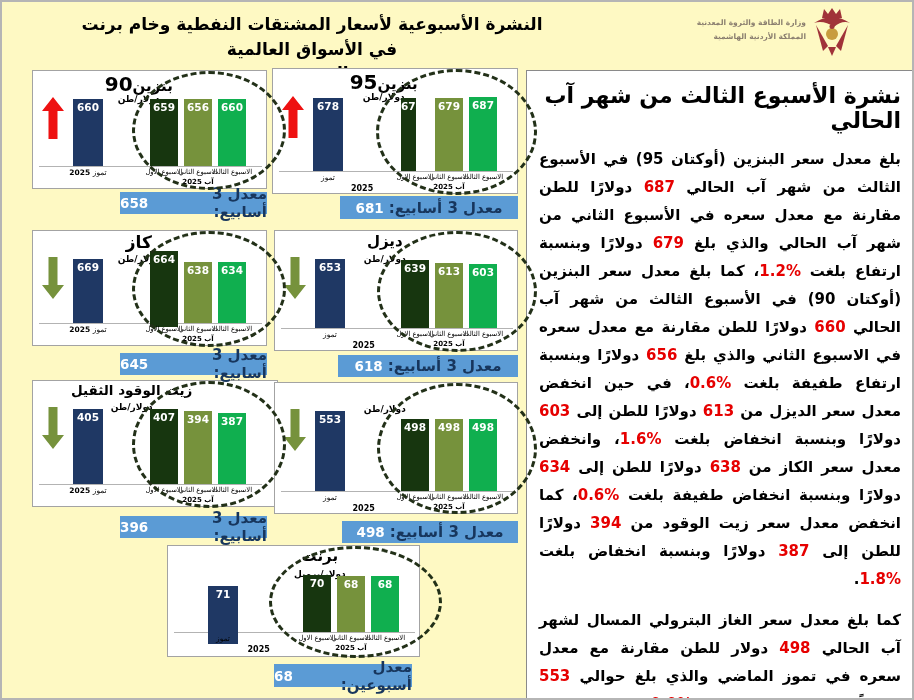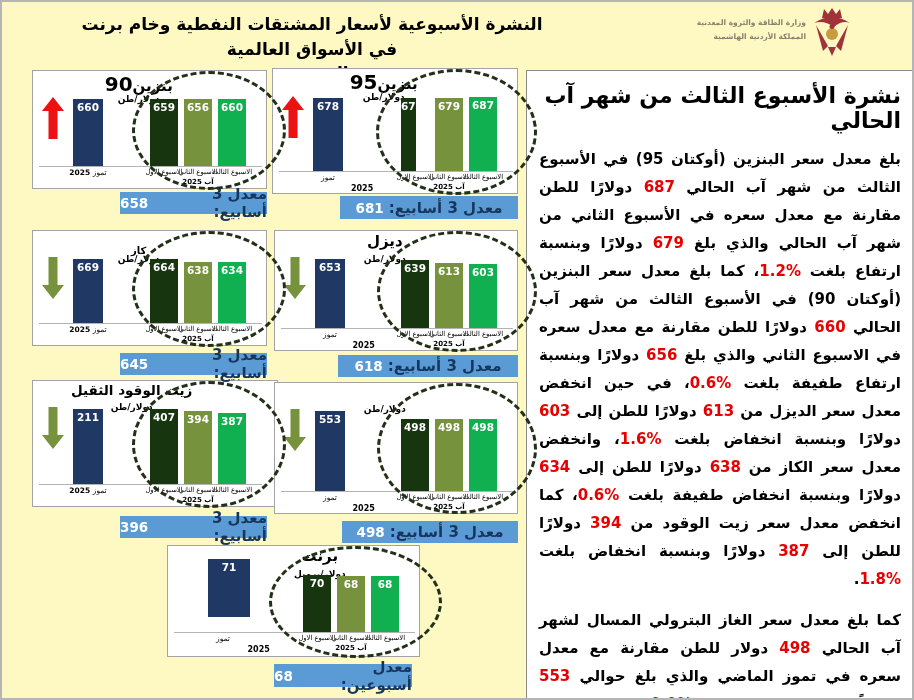--- a/index.html
+++ b/index.html
@@ -109,26 +109,26 @@
       <div class="xlab" style="left: 20px; width: 70px; top: 105px; font-size: 7.5px;">تموز</div>
       <div class="xlab bold" style="left: 54.12px; width: 70px; top: 115px; font-size: 8px;">2025</div>
       <div class="xlab" style="left: 121px; width: 42px; top: 105px;">الاسبوع الاول</div>
       <div class="xlab" style="left: 155px; width: 42px; top: 105px;">الاسبوع الثاني</div>
       <div class="xlab" style="left: 189px; width: 42px; top: 105px;">الاسبوع الثالث</div>
       <div class="xlab bold" style="left: 155px; width: 42px; top: 114px; font-size: 7px;">آب 2025</div>
       <div class="ellipse" style="left: 103.32px; top: 0px; width: 154.98px; height: 119.7px;"></div>
     </div>
   <div class="chart-box" style="left: 30px; top: 228px; width: 235px; height: 116px;">
       <div class="axis" style="left: 6px; top: 92px; width: 223px;"></div>
-      <div class="ctitle" style="left: 15.75px; top: 14px; width: 180px; font-size: 10px;">كاز</div>
+      <div class="ctitle" style="left: 15.75px; top: 2px; width: 180px; font-size: 17px;">كاز</div>
       <div class="cunit" style="left: 15.75px; top: 23px; width: 180px;">دولار/طن</div>
       <div class="bar" style="left: 40px; top: 28px; width: 30px; height: 64px; background: rgb(31, 56, 100);">
         <div class="bv">669</div>
       </div>
-      <div class="bar" style="left: 117px; top: 28px; width: 28px; height: 64px; background: rgb(23, 54, 15);">
+      <div class="bar" style="left: 117px; top: 20px; width: 28px; height: 76px; background: rgb(23, 54, 15);">
         <div class="bv">664</div>
       </div>
       <div class="bar" style="left: 151px; top: 31px; width: 28px; height: 61px; background: rgb(118, 146, 60);">
         <div class="bv">638</div>
       </div>
       <div class="bar" style="left: 185px; top: 31px; width: 28px; height: 61px; background: rgb(16, 175, 79);">
         <div class="bv">634</div>
       </div>
       <div class="arrow" style="left: 9px; top: 26px;"><svg width="22" height="42" viewBox="0 0 22 42">
           <path d="M11 42 22 28 15.5 28 15.5 0 6.5 0 6.5 28 0 28 Z" fill="#76923C"></path>
@@ -165,21 +165,21 @@
       <div class="xlab" style="left: 153px; width: 42px; top: 100px;">الاسبوع الثاني</div>
       <div class="xlab" style="left: 187px; width: 42px; top: 100px;">الاسبوع الثالث</div>
       <div class="xlab bold" style="left: 153px; width: 42px; top: 109px; font-size: 7px;">آب 2025</div>
       <div class="ellipse" style="left: 102.48px; top: 0px; width: 153.72px; height: 114.95px;"></div>
     </div>
   <div class="chart-box" style="left: 30px; top: 378px; width: 246px; height: 127px;">
       <div class="axis" style="left: 6px; top: 103px; width: 223px;"></div>
       <div class="ctitle" style="left: 8.7px; top: 2px; width: 180px; font-size: 13.5px;">زيت الوقود الثقيل</div>
       <div class="cunit" style="left: 8.7px; top: 21px; width: 180px;">دولار/طن</div>
       <div class="bar" style="left: 40px; top: 28px; width: 30px; height: 75px; background: rgb(31, 56, 100);">
-        <div class="bv">211</div>
+        <div class="bv">405</div>
       </div>
       <div class="bar" style="left: 117px; top: 28px; width: 28px; height: 75px; background: rgb(23, 54, 15);">
         <div class="bv">407</div>
       </div>
       <div class="bar" style="left: 151px; top: 30px; width: 28px; height: 73px; background: rgb(118, 146, 60);">
         <div class="bv">394</div>
       </div>
       <div class="bar" style="left: 185px; top: 32px; width: 28px; height: 71px; background: rgb(16, 175, 79);">
         <div class="bv">387</div>
       </div>
@@ -216,21 +216,21 @@
       <div class="xlab" style="left: 119px; width: 42px; top: 111px;">الاسبوع الاول</div>
       <div class="xlab" style="left: 153px; width: 42px; top: 111px;">الاسبوع الثاني</div>
       <div class="xlab" style="left: 187px; width: 42px; top: 111px;">الاسبوع الثالث</div>
       <div class="xlab bold" style="left: 153px; width: 42px; top: 120px; font-size: 7px;">آب 2025</div>
       <div class="ellipse" style="left: 102.48px; top: 0px; width: 153.72px; height: 125.4px;"></div>
     </div>
   <div class="chart-box" style="left: 165px; top: 543px; width: 253px; height: 112px;">
       <div class="axis" style="left: 6px; top: 86px; width: 241px;"></div>
       <div class="ctitle" style="left: 61.8px; top: 2px; width: 180px; font-size: 15px;">برنت</div>
       <div class="cunit" style="left: 61.8px; top: 23px; width: 180px;">دولار/برميل</div>
-      <div class="bar" style="left: 40px; top: 13px; width: 42px; height: 58px; background: rgb(31, 56, 100);">
+      <div class="bar" style="left: 40px; top: 40px; width: 30px; height: 58px; background: rgb(31, 56, 100);">
         <div class="bv">71</div>
       </div>
       <div class="bar" style="left: 135px; top: 29px; width: 28px; height: 57px; background: rgb(23, 54, 15);">
         <div class="bv">70</div>
       </div>
       <div class="bar" style="left: 169px; top: 30px; width: 28px; height: 56px; background: rgb(118, 146, 60);">
         <div class="bv">68</div>
       </div>
       <div class="bar" style="left: 203px; top: 30px; width: 28px; height: 56px; background: rgb(16, 175, 79);">
         <div class="bv">68</div>

